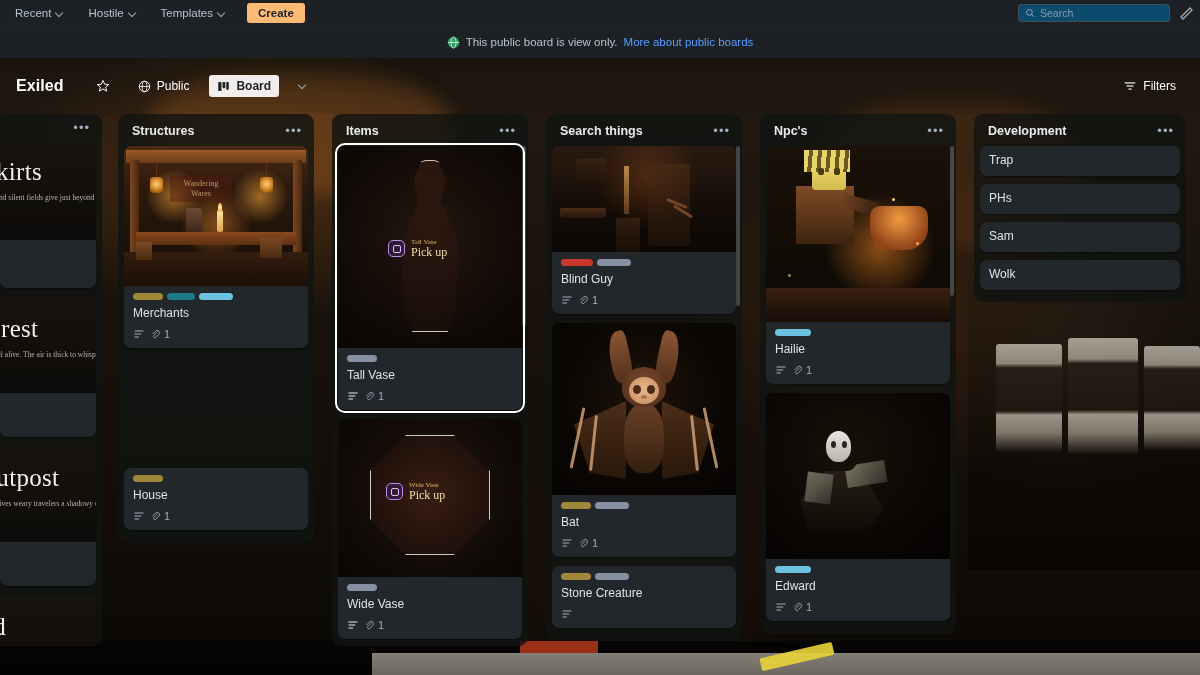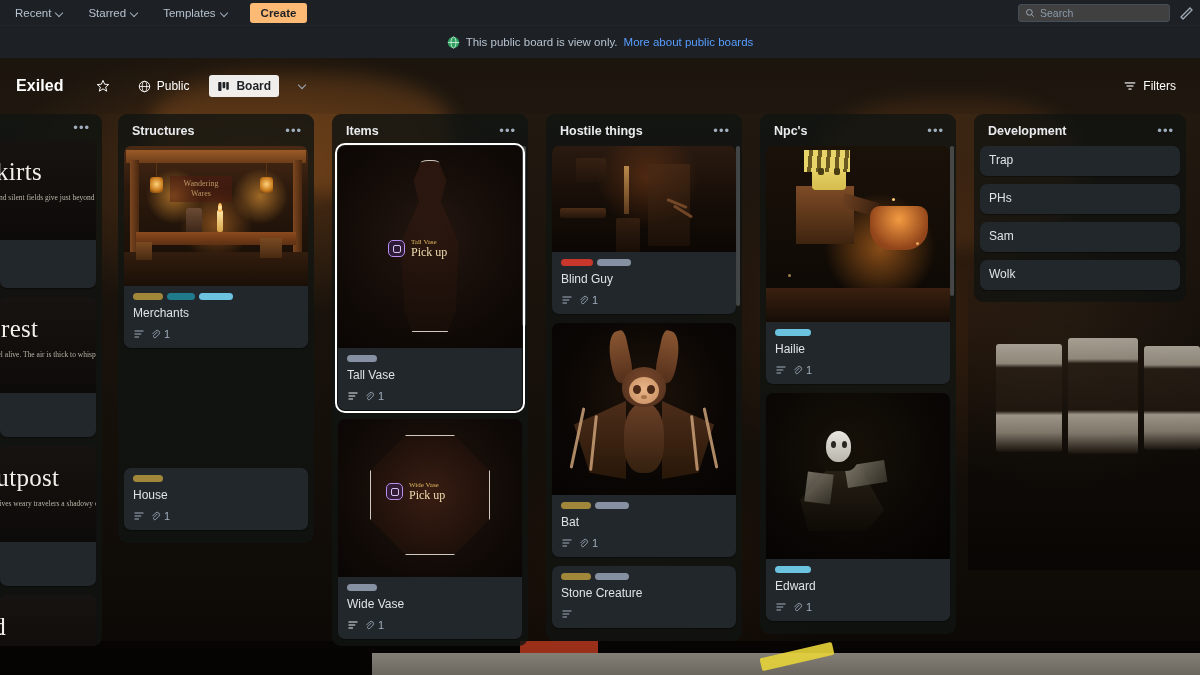--- a/index.html
+++ b/index.html
@@ -35,21 +35,21 @@
   }
   .create-btn {
     background: #fdba74; color: #1d2125;
     font-size: 11.5px; font-weight: 600;
     padding: 4px 11px; border-radius: 3px; margin-left: 12px;
     cursor: pointer;
   }
   .nav-right { margin-left: auto; display: flex; align-items: center; gap: 8px; padding-right: 6px; }
   .searchbox {
     width: 152px; height: 18px;
-    background: #404040; border: 1px solid #454f59; border-radius: 3px;
+    background: #0c4a6e; border: 1px solid #454f59; border-radius: 3px;
     display: flex; align-items: center; gap: 5px; padding: 0 6px;
     cursor: text;
   }
   .searchbox .ph { font-size: 10.5px; color: #8c9bab; }
   .icon-sm { width: 10px; height: 10px; flex: none; }
   .bellish { width: 16px; height: 16px; opacity: .85; }
 
   
   .banner {
     position: absolute; top: 26px; left: 0; width: 1200px; height: 32px;
@@ -326,21 +326,21 @@
 <body>
 
 <div id="app">
 
   <div class="topnav">
     <div class="nav-item">
       <span>Recent</span>
       <span class="chev"></span>
     </div>
     <div class="nav-item">
-      <span>Starred</span>
+      <span>Hostile</span>
       <span class="chev"></span>
     </div>
     <div class="nav-item">
       <span>Templates</span>
       <span class="chev"></span>
     </div>
     <div class="create-btn">Create</div>
 
     <div class="nav-right">
       <div class="searchbox">
@@ -627,21 +627,21 @@
               </svg>
               <span>1</span>
             </span>
           </div>
         </div>
       </div>
     </div>
 
     <div class="list">
       <div class="list-header">
-        <div class="list-title">Hostile things</div>
+        <div class="list-title">Search things</div>
         <div class="dots">•••</div>
       </div>
       <div class="list-scroll" style="height:160px"></div>
 
       <div class="card">
         <div class="card-cover" style="height:106px">
           <div class="scene darkroom">
             <div class="dr-shape" style="left:8px; top:62px; width:46px; height:10px;"></div>
             <div class="dr-light"></div>
             <div class="dr-shape" style="left:64px; top:72px; width:24px; height:34px; opacity:.55;"></div>

